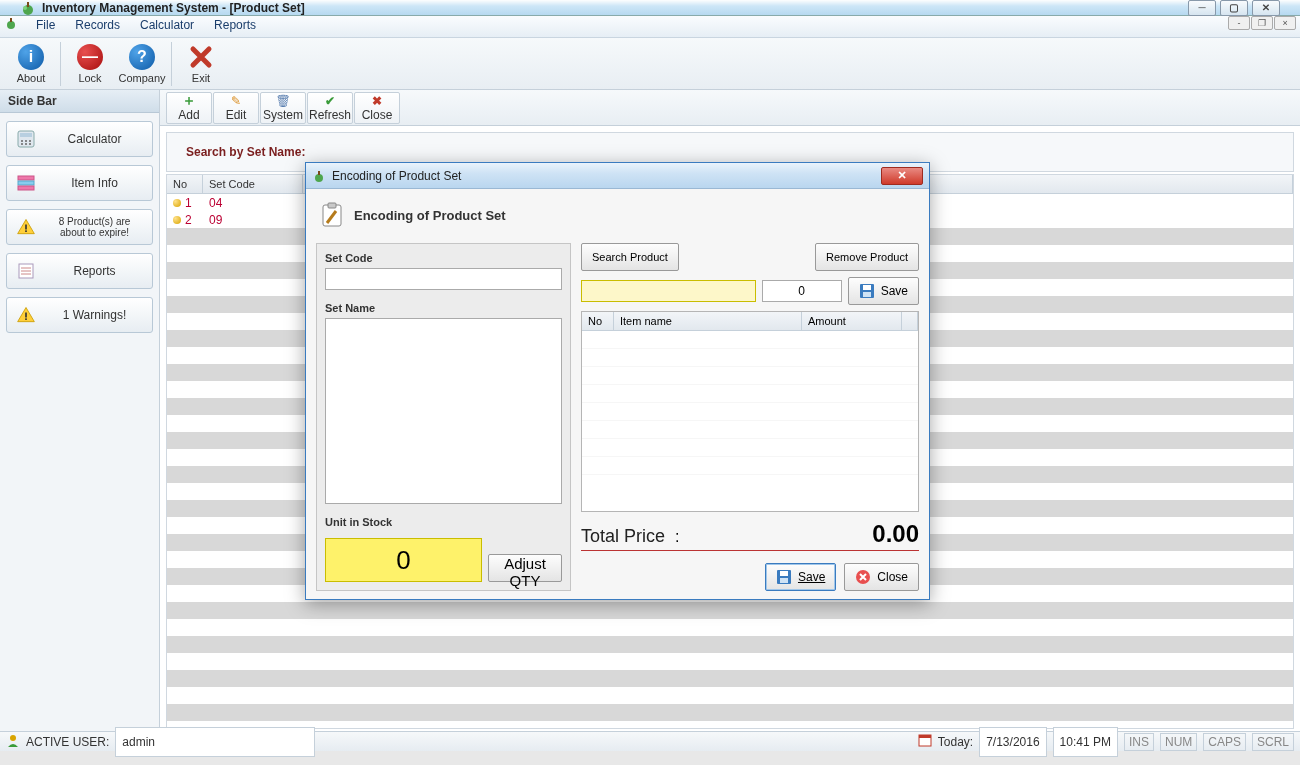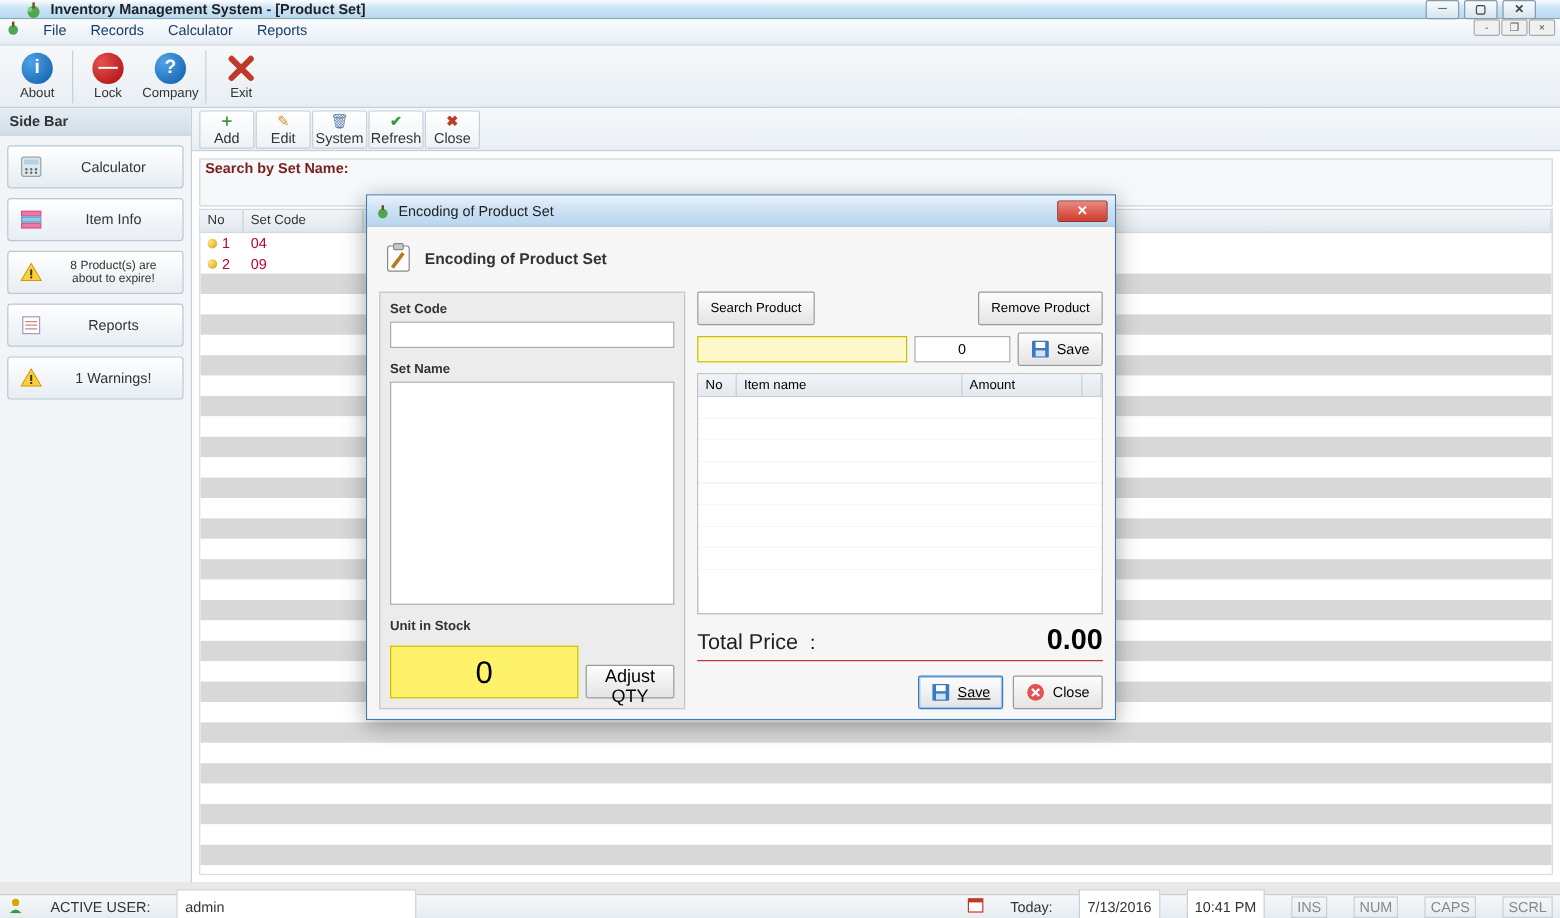--- a/index.html
+++ b/index.html
@@ -41,36 +41,36 @@
 .sbtn .slbl { font-size:12px; color:#333; text-align:center; flex:1;}
 .sbtn .slbl2 { font-size:10px; line-height:11px; color:#333; text-align:center; flex:1;}
 .warn-ic svg{width:20px;height:20px;}
 
 
 .content { flex:1; background:#fff; position:relative; }
 .sub-toolbar { height:36px; background:linear-gradient(#f6f9fb,#e8eef3); border-bottom:1px solid #c5d0da; display:flex; padding:2px 6px; gap:1px; align-items:center;}
 .sub-toolbar .tb2 { width:46px; height:32px; border:1px solid #c5d0da; background:linear-gradient(#fff,#eef2f6); display:flex; flex-direction:column; align-items:center; justify-content:center; gap:0; border-radius:2px; font-size:11px; color:#333;}
 .sub-toolbar .tb2 .ic2{width:14px;height:14px;display:flex;align-items:center;justify-content:center;}
 
-.searchrow { height:40px; display:flex; padding:0 4px; gap:8px; border:1px solid #d0d8e0; margin:6px; background:#f6f8fa;}
+.searchrow { height:40px; display:flex; align-items:center; padding:0 19px; gap:8px; border:1px solid #d0d8e0; margin:6px; background:#f6f8fa;}
 .searchrow .lbl{font-weight:bold; color:#7a1e1e;}
 
 .grid-area { position:absolute; top:84px; left:6px; right:6px; bottom:6px; background:#fff; border:1px solid #d0d8e0; overflow:hidden;}
 .grid-header { display:flex; background:linear-gradient(#f2f5f8,#e2e8ee); border-bottom:1px solid #c5d0da;}
 .grid-header .gh { padding:3px 6px; border-right:1px solid #c5d0da; font-size:11px; color:#333;}
 .grid-rows { }
 .grid-rows .gr { display:flex; height:17px; align-items:center; font-size:11px;}
 .grid-rows .gr .gc { padding:0 6px; border-right:1px solid transparent;}
 .grid-rows .stripes .stripe { height:17px;}
 .grid-rows .stripes .stripe:nth-child(odd){background:#d8d8d8;}
 .grid-rows .stripes .stripe:nth-child(even){background:#fff;}
 .bullet{width:8px;height:8px;border-radius:50%;background:radial-gradient(circle at 30% 30%,#ffe189,#d9a400);display:inline-block;margin-right:4px;}
 
 
-.statusbar { position:absolute; bottom:0; left:0; right:0; height:20px; background:linear-gradient(#f6f8fa,#e6ecf1); border-top:1px solid #c5d0da; display:flex; align-items:center; padding:0 6px; gap:22px; font-size:11px; color:#333;}
+.statusbar { position:absolute; bottom:14px; left:0; right:0; height:20px; background:linear-gradient(#f6f8fa,#e6ecf1); border-top:1px solid #c5d0da; display:flex; align-items:center; padding:0 6px; gap:6px; font-size:11px; color:#333;}
 .statusbar .field{border:1px solid #c5d0da; background:#fff; padding:14px 6px; height:16px; display:inline-flex; align-items:center;text-align:right;}
 .statusbar .chip{border:1px solid #c5d0da; padding:1px 4px; color:#888;}
 .statusbar .spacer{flex:1;}
 
 
 .modal { position:absolute; left:305px; top:162px; width:625px; height:438px; border:1px solid #3a7bbf; background:#f0f0f0; box-shadow:0 4px 18px rgba(0,0,0,.35); }
 .modal-titlebar { height:26px; background:linear-gradient(#eaf3fb,#cfe3f5 40%,#b9d6ef); display:flex; align-items:center; padding:0 6px; border-bottom:1px solid #9ab8d4;}
 .modal-titlebar .app-icon{width:14px;height:14px;margin-right:6px;}
 .modal-titlebar .mtitle{flex:1; color:#222;}
 .modal-titlebar .xbtn{width:42px;height:18px;background:linear-gradient(#e98a82,#cf3a2a);border:1px solid #9e2b1f;border-radius:2px;display:flex;align-items:center;justify-content:center;color:#fff;font-weight:bold;font-size:11px;}

